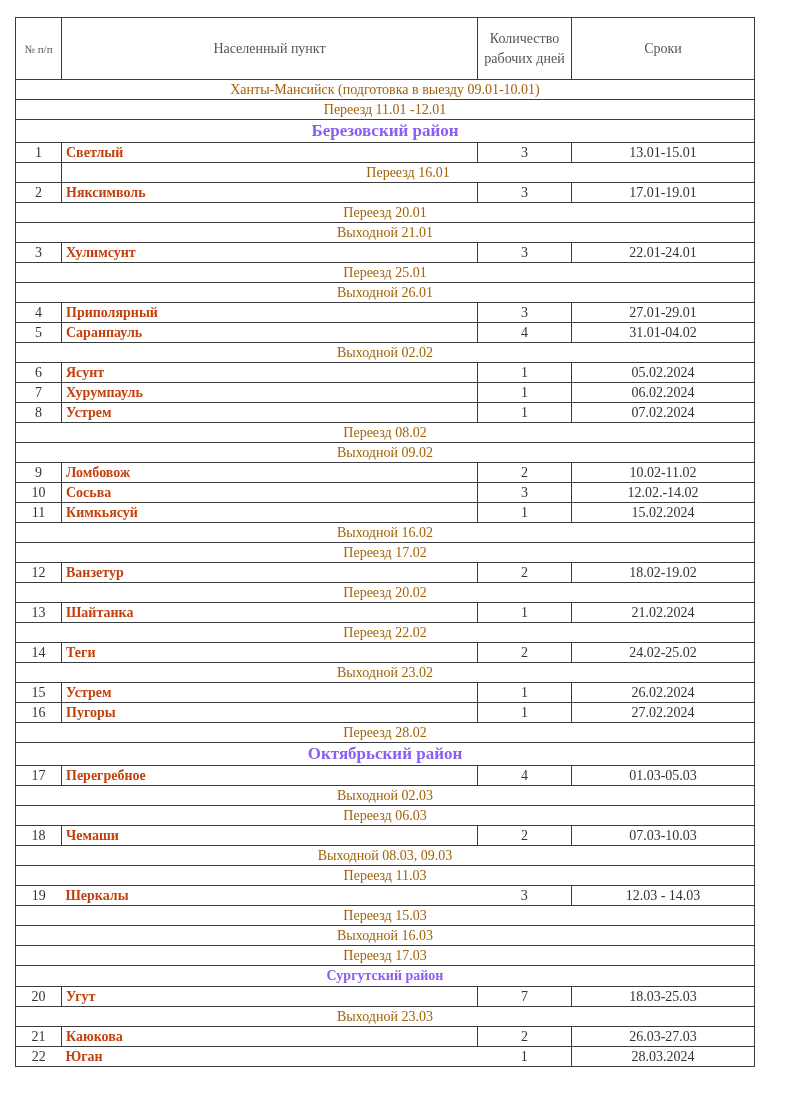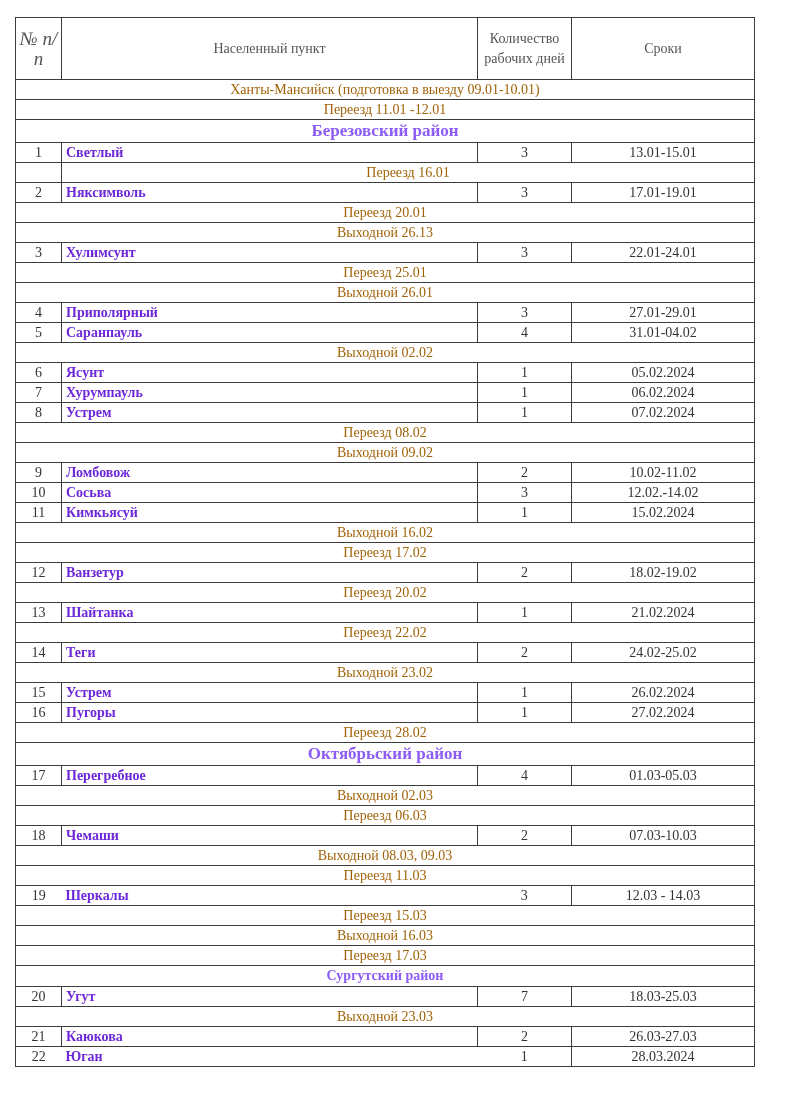--- a/index.html
+++ b/index.html
@@ -6,23 +6,23 @@
     body { width: 790px; height: 1119px; position: relative; overflow: hidden; }
     .page { position: absolute; left: 15px; top: 17px; width: 739px; }
     table { border-collapse: collapse; width: 739px; table-layout: fixed;
             font-family: "Liberation Serif", "DejaVu Serif", serif; color: #2a2a2a; }
     col.c-num { width: 46px; }
     col.c-name { width: 416px; }
     col.c-days { width: 94px; }
     col.c-dates { width: 183px; }
     td, th { border: 1px solid #3c3c3c; padding: 0; font-size: 14px; line-height: 18px; height: 19px; }
     th { font-weight: normal; color: #555; font-size: 14px; line-height: 20px; height: 61px; text-align: center; vertical-align: middle; }
-    th.num { font-size: 19px; font-style: italic; }
+    th.num { font-size: 11px; }
     td.num { text-align: center; color: #333; }
-    td.name { text-align: left; font-weight: bold; padding-left: 4px; color: #6d28d9; vertical-align: bottom; }
+    td.name { text-align: left; font-weight: bold; padding-left: 4px; color: #c2410c; vertical-align: bottom; }
     td.days, td.dates { text-align: center; color: #333; }
     td.span { text-align: center; color: #a16207; }
     td.district { text-align: center; font-weight: bold; font-size: 17px; height: 22px; color: #8b5cf6; }
     td.district.small { font-size: 14px; height: 20px; }
     tr.noinner td.num { border-right: none; }
     tr.noinner td.name { border-left: none; border-right: none; }
     tr.noinner td.days { border-left: none; }
     tr.split td.blank { border-right: 1px solid #3c3c3c; }
   </style>
 </head>
@@ -67,21 +67,21 @@
         <tr>
           <td class="num">2</td>
           <td class="name">Няксимволь</td>
           <td class="days">3</td>
           <td class="dates">17.01-19.01</td>
         </tr>
         <tr>
           <td class="span" colspan="4">Переезд 20.01</td>
         </tr>
         <tr>
-          <td class="span" colspan="4">Выходной 26.13</td>
+          <td class="span" colspan="4">Выходной 21.01</td>
         </tr>
         <tr>
           <td class="num">3</td>
           <td class="name">Хулимсунт</td>
           <td class="days">3</td>
           <td class="dates">22.01-24.01</td>
         </tr>
         <tr>
           <td class="span" colspan="4">Переезд 25.01</td>
         </tr>

